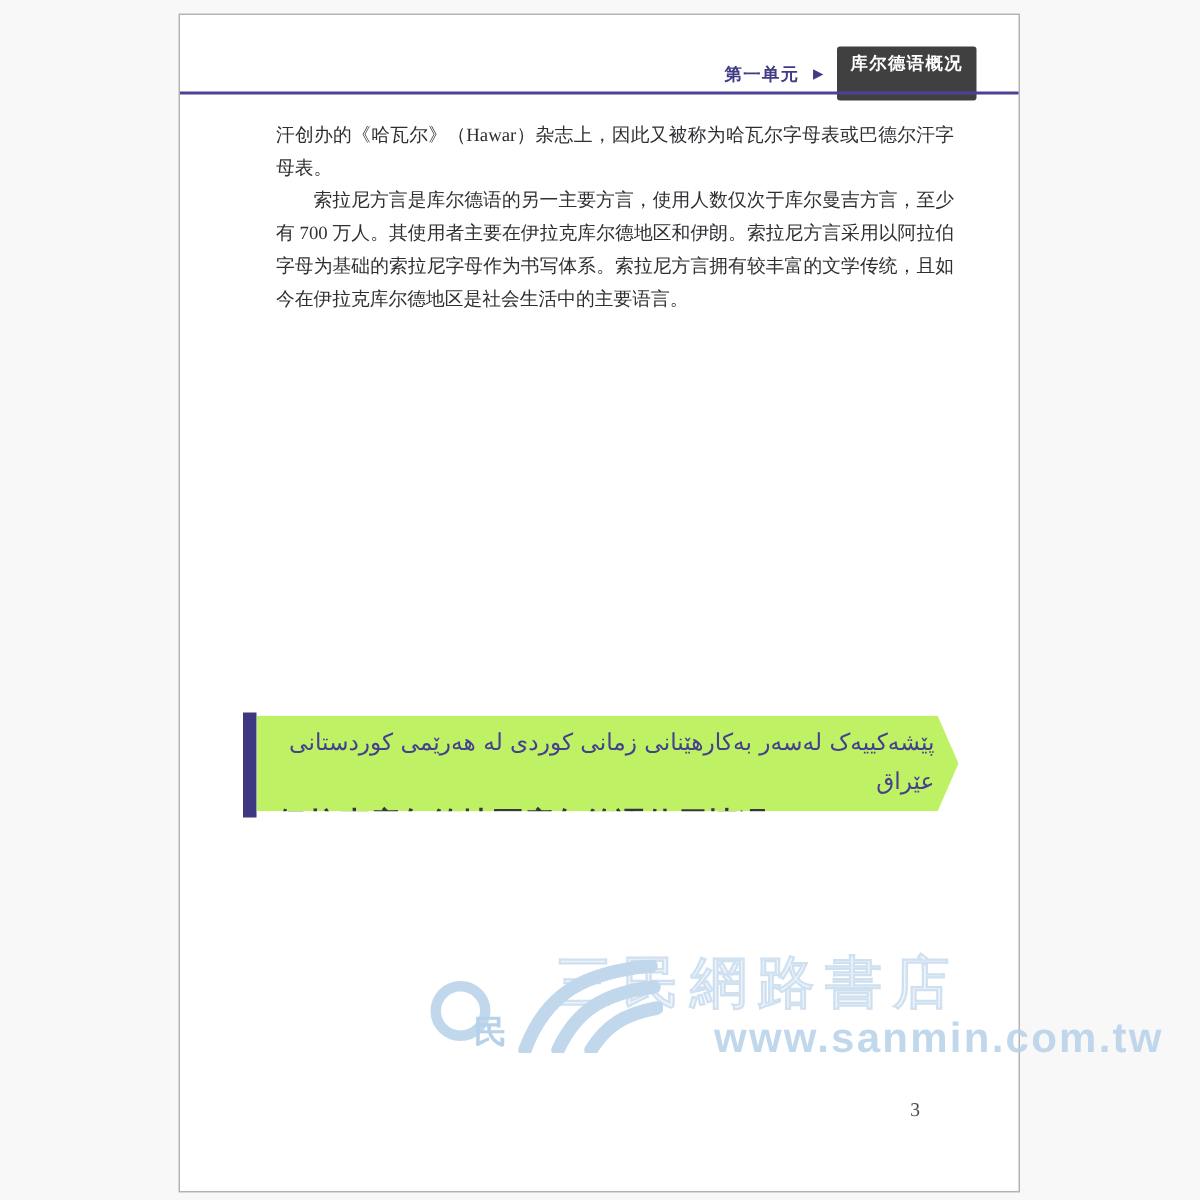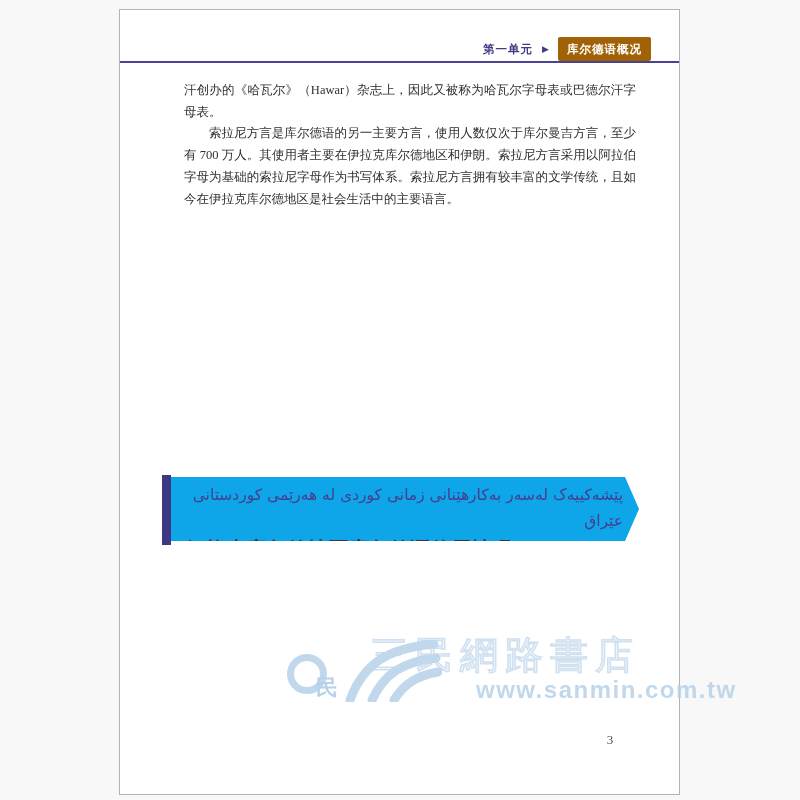--- a/index.html
+++ b/index.html
@@ -16,22 +16,22 @@
   
   .header{
     position:absolute;top:27px;left:0;right:28px;height:24px;
     display:flex;justify-content:flex-end;align-items:center;gap:9px;
   }
   .unit-label{
     color:#413a85;font-size:11.5px;font-weight:bold;letter-spacing:1px;
   }
   .arrow-icon{color:#413a85;font-size:9px;line-height:1;}
   .chapter-badge{
-    background:#a16207;color:#ffffff;font-size:11.5px;font-weight:bold;
-    letter-spacing:1px;height:24px;line-height:24px;padding:0 9px;
+    background:#404040;color:#ffffff;font-size:11.5px;font-weight:bold;
+    letter-spacing:1px;height:36px;line-height:24px;padding:0 9px;
     border-radius:2px;
   }
   .header-rule{
     position:absolute;top:51px;left:0;right:0;height:2px;background:#4a4294;
   }
   
   .body-text{
     position:absolute;left:64px;width:452px;
     font-family:"Liberation Serif","DejaVu Serif",serif;
     font-size:12.5px;line-height:21.7px;color:#2f2f33;
@@ -40,21 +40,21 @@
   .body-a{top:70px;}
   .body-a p:first-child{text-indent:0;}
   .body-b{top:557px;}
   
   .banner-bar{
     position:absolute;left:42px;top:465px;width:9px;height:70px;
     background:#3e3781;
   }
   .banner-box{
     position:absolute;left:51px;top:467px;right:40px;height:64px;
-    background:#0ea5e9;box-sizing:border-box;
+    background:#bef264;box-sizing:border-box;
     padding:5px 16px 0 14px;
     clip-path:polygon(0 0,calc(100% - 14px) 0,100% 50%,calc(100% - 14px) 100%,0 100%);
   }
   .banner-kurdish{
     direction:rtl;text-align:right;
     font-family:"DejaVu Sans",sans-serif;
     font-size:15.5px;line-height:26px;color:#453f8e;
   }
   .banner-chinese{
     font-size:20px;font-weight:bold;line-height:30px;color:#36363c;
@@ -81,21 +81,21 @@
     position:absolute;left:167px;top:644px;width:40px;height:40px;
     border:7px solid #b6d1e9;border-radius:50%;box-sizing:border-box;
   }
   .wm-min{
     position:absolute;left:196px;top:663px;
     font-size:22px;font-weight:bold;color:#a9c9e5;
   }
   .wm-swoosh{position:absolute;left:222px;top:630px;}
   .wm-url{
     position:absolute;left:356px;top:666px;
-    font-size:24px;font-weight:bold;letter-spacing:1.5px;color:#b6d1e9;
+    font-size:28px;font-weight:bold;letter-spacing:1.5px;color:#b6d1e9;
     white-space:nowrap;
   }
 </style>
 </head>
 <body>
 
 <div class="scene">
   <div class="page">
 
     <div class="header">

